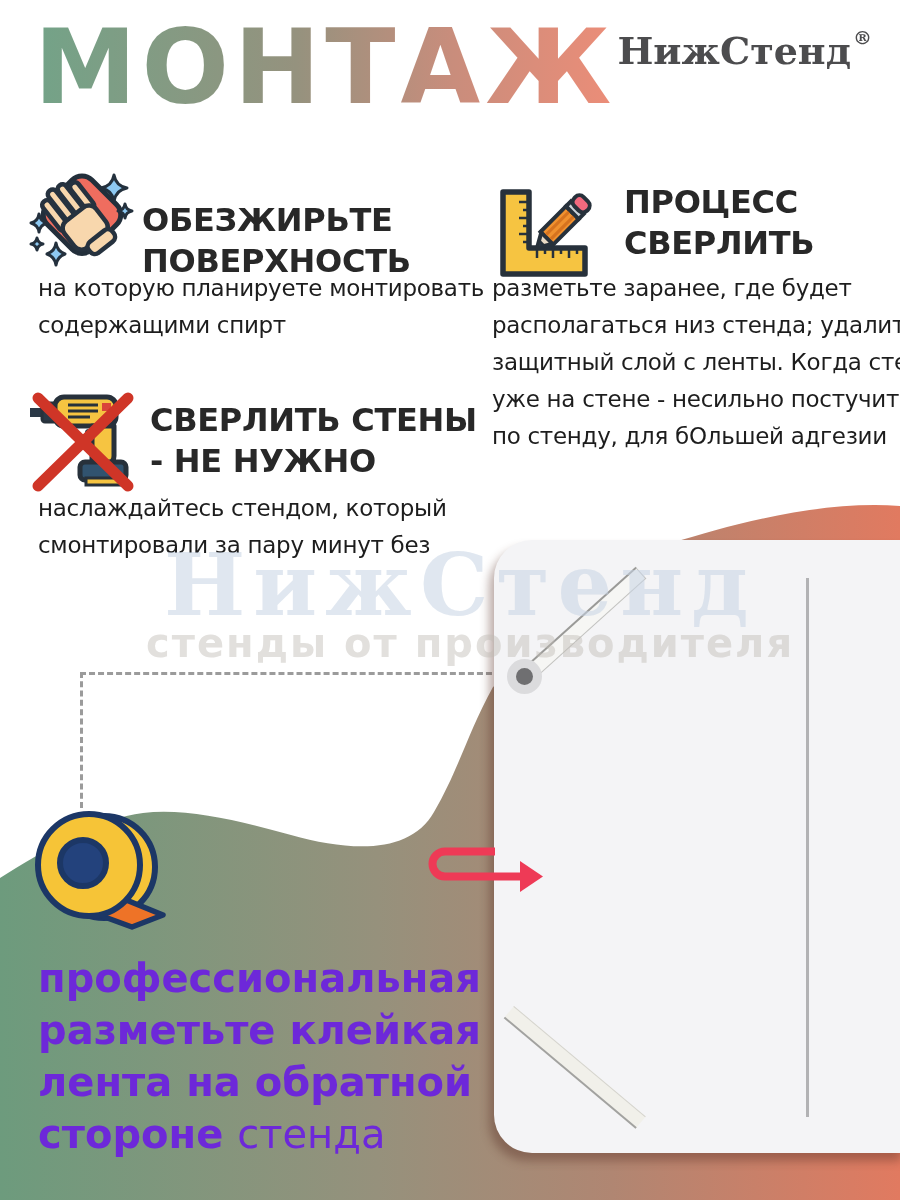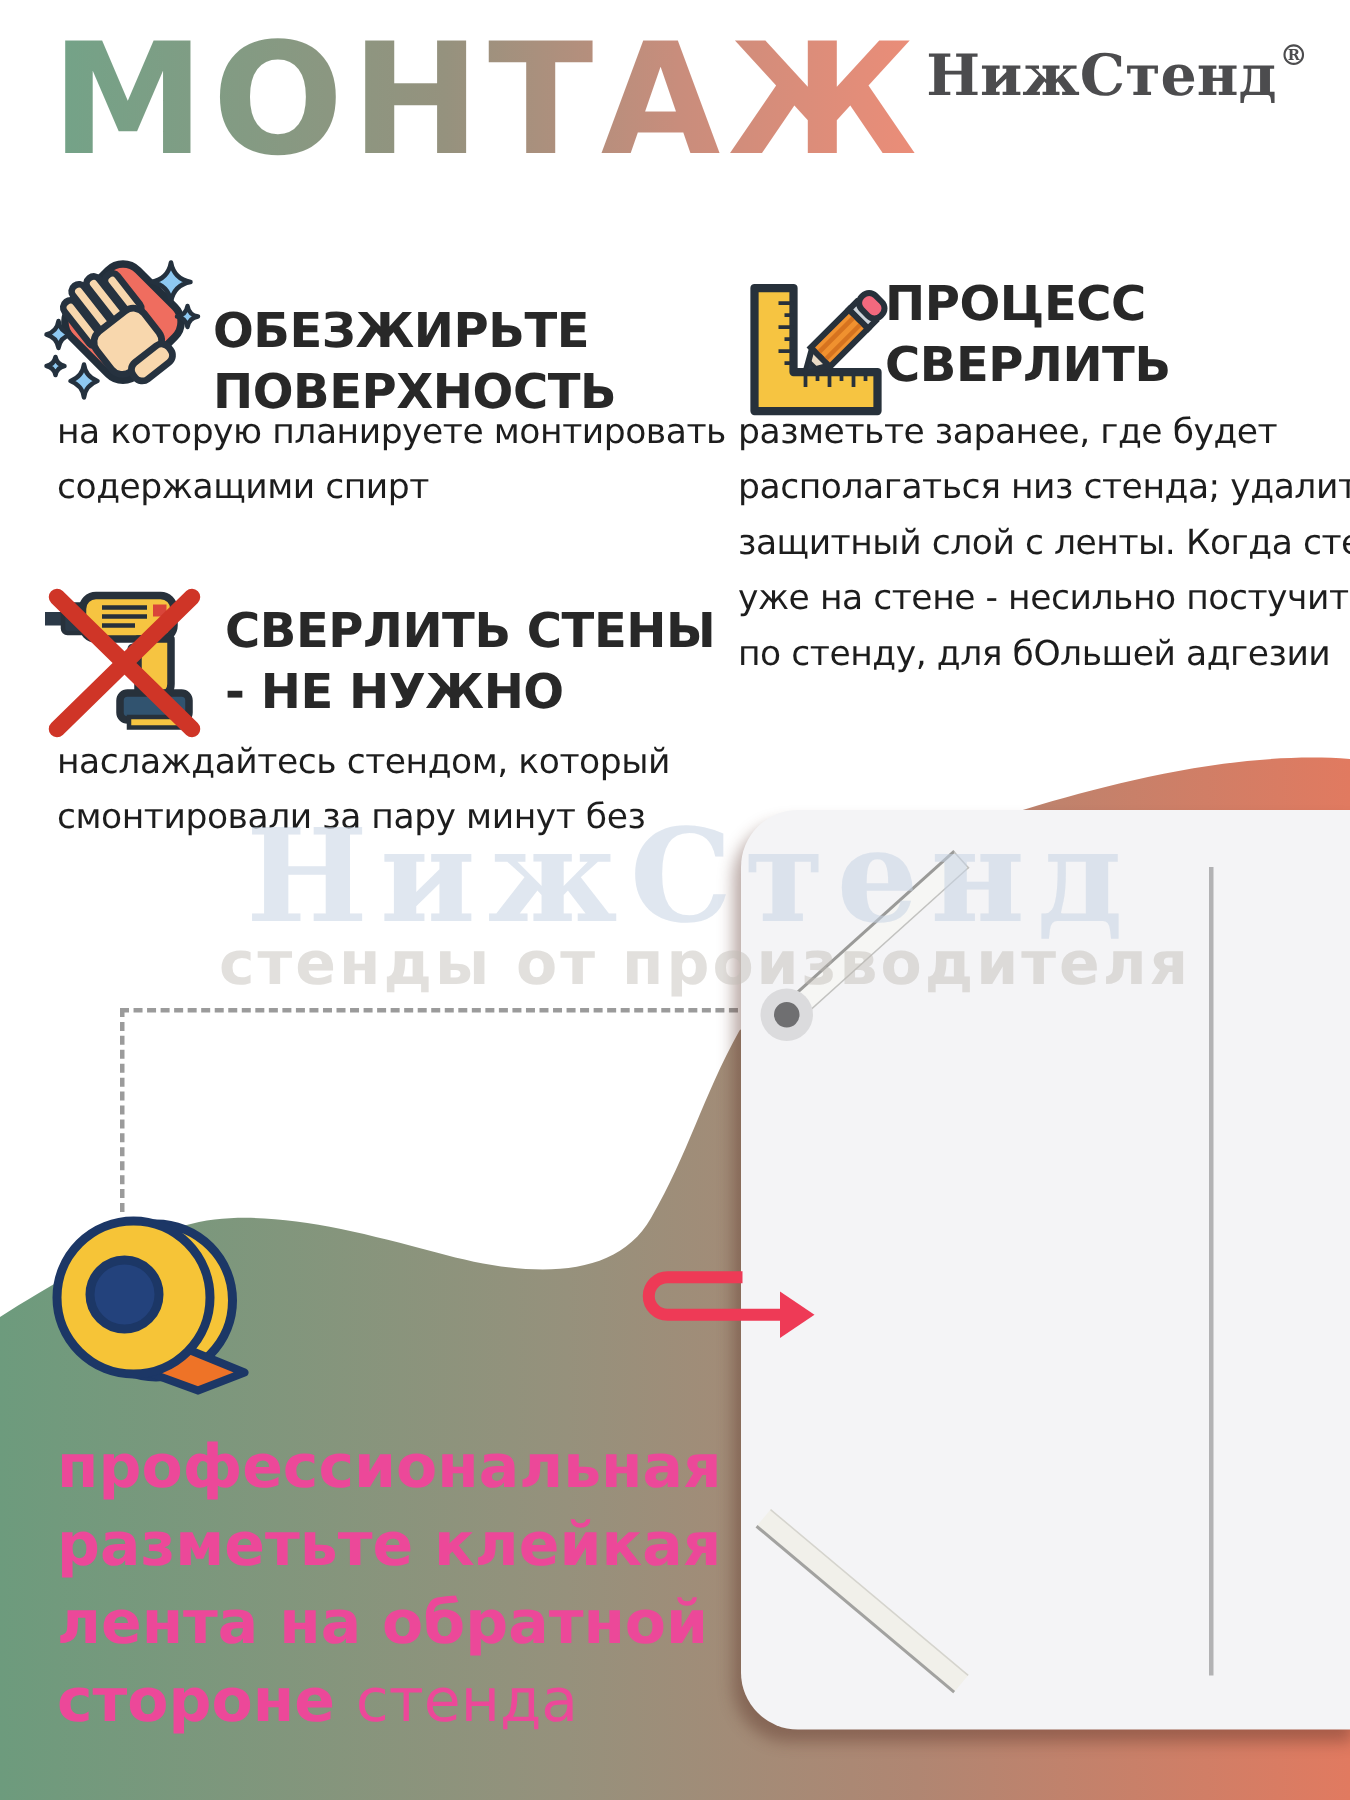--- a/index.html
+++ b/index.html
@@ -15,21 +15,21 @@
 
   
   .brand{right:28px;top:26px;font-family:"DejaVu Serif",serif;font-weight:700;font-size:38px;
          color:#4c4c4e;white-space:nowrap;}
   .brand .reg{font-size:19px;vertical-align:20px;margin-left:2px;}
 
   
   .sec-heading{font-size:32px;font-weight:800;color:#282828;line-height:41px;letter-spacing:-0.3px;white-space:nowrap;}
   .sec-body{font-size:23px;font-weight:500;color:#1d1d1d;line-height:37px;letter-spacing:-0.3px;white-space:nowrap;}
   .h1a{left:142px;top:180px;margin-top:20px;} .b1{left:38px;top:270px;}
-  .h2a{left:590px;top:182px;} .b2{left:492px;top:270px;}
+  .h2a{left:624px;top:182px;} .b2{left:492px;top:270px;}
   .h3a{left:150px;top:400px;} .b3{left:38px;top:490px;}
   .icon1{left:26px;top:166px;} .icon2{left:487px;top:180px;} .icon3{left:28px;top:388px;}
 
   
   .wm-name{left:164px;top:534px;font-family:"DejaVu Serif",serif;font-weight:700;font-size:86px;
            letter-spacing:8px;color:rgba(199,211,228,0.55);white-space:nowrap;z-index:6;}
   .wm-tag{left:146px;top:620px;font-weight:700;font-size:40px;letter-spacing:2px;
           color:rgba(190,186,180,0.45);white-space:nowrap;z-index:6;text-align:center;}
 
   
@@ -51,21 +51,21 @@
             background:#6f6f71;z-index:5;}
 
   
   .dash-h{left:80px;top:672px;width:430px;height:0;border-top:3px dashed #9b9b9b;z-index:3;}
   .dash-v{left:80px;top:672px;width:0;height:136px;border-left:3px dashed #9b9b9b;z-index:3;}
 
   .arrow{left:425px;top:840px;z-index:7;}
   .tape{left:30px;top:800px;z-index:7;}
 
   
-  .caption{left:38px;top:952px;z-index:7;color:#ec4899;font-size:40px;line-height:52px;
+  .caption{left:38px;top:952px;z-index:7;color:#6d28d9;font-size:40px;line-height:52px;
            font-weight:700;white-space:nowrap;}
   .caption .light{font-weight:400;}
 </style>
 </head>
 <body>
 
 <svg class="abs wave" width="900" height="1200" viewBox="0 0 900 1200">
   <defs>
     <linearGradient id="waveGrad" x1="0" y1="0" x2="1" y2="0">
       <stop offset="0" stop-color="#6d9b7d"></stop>

